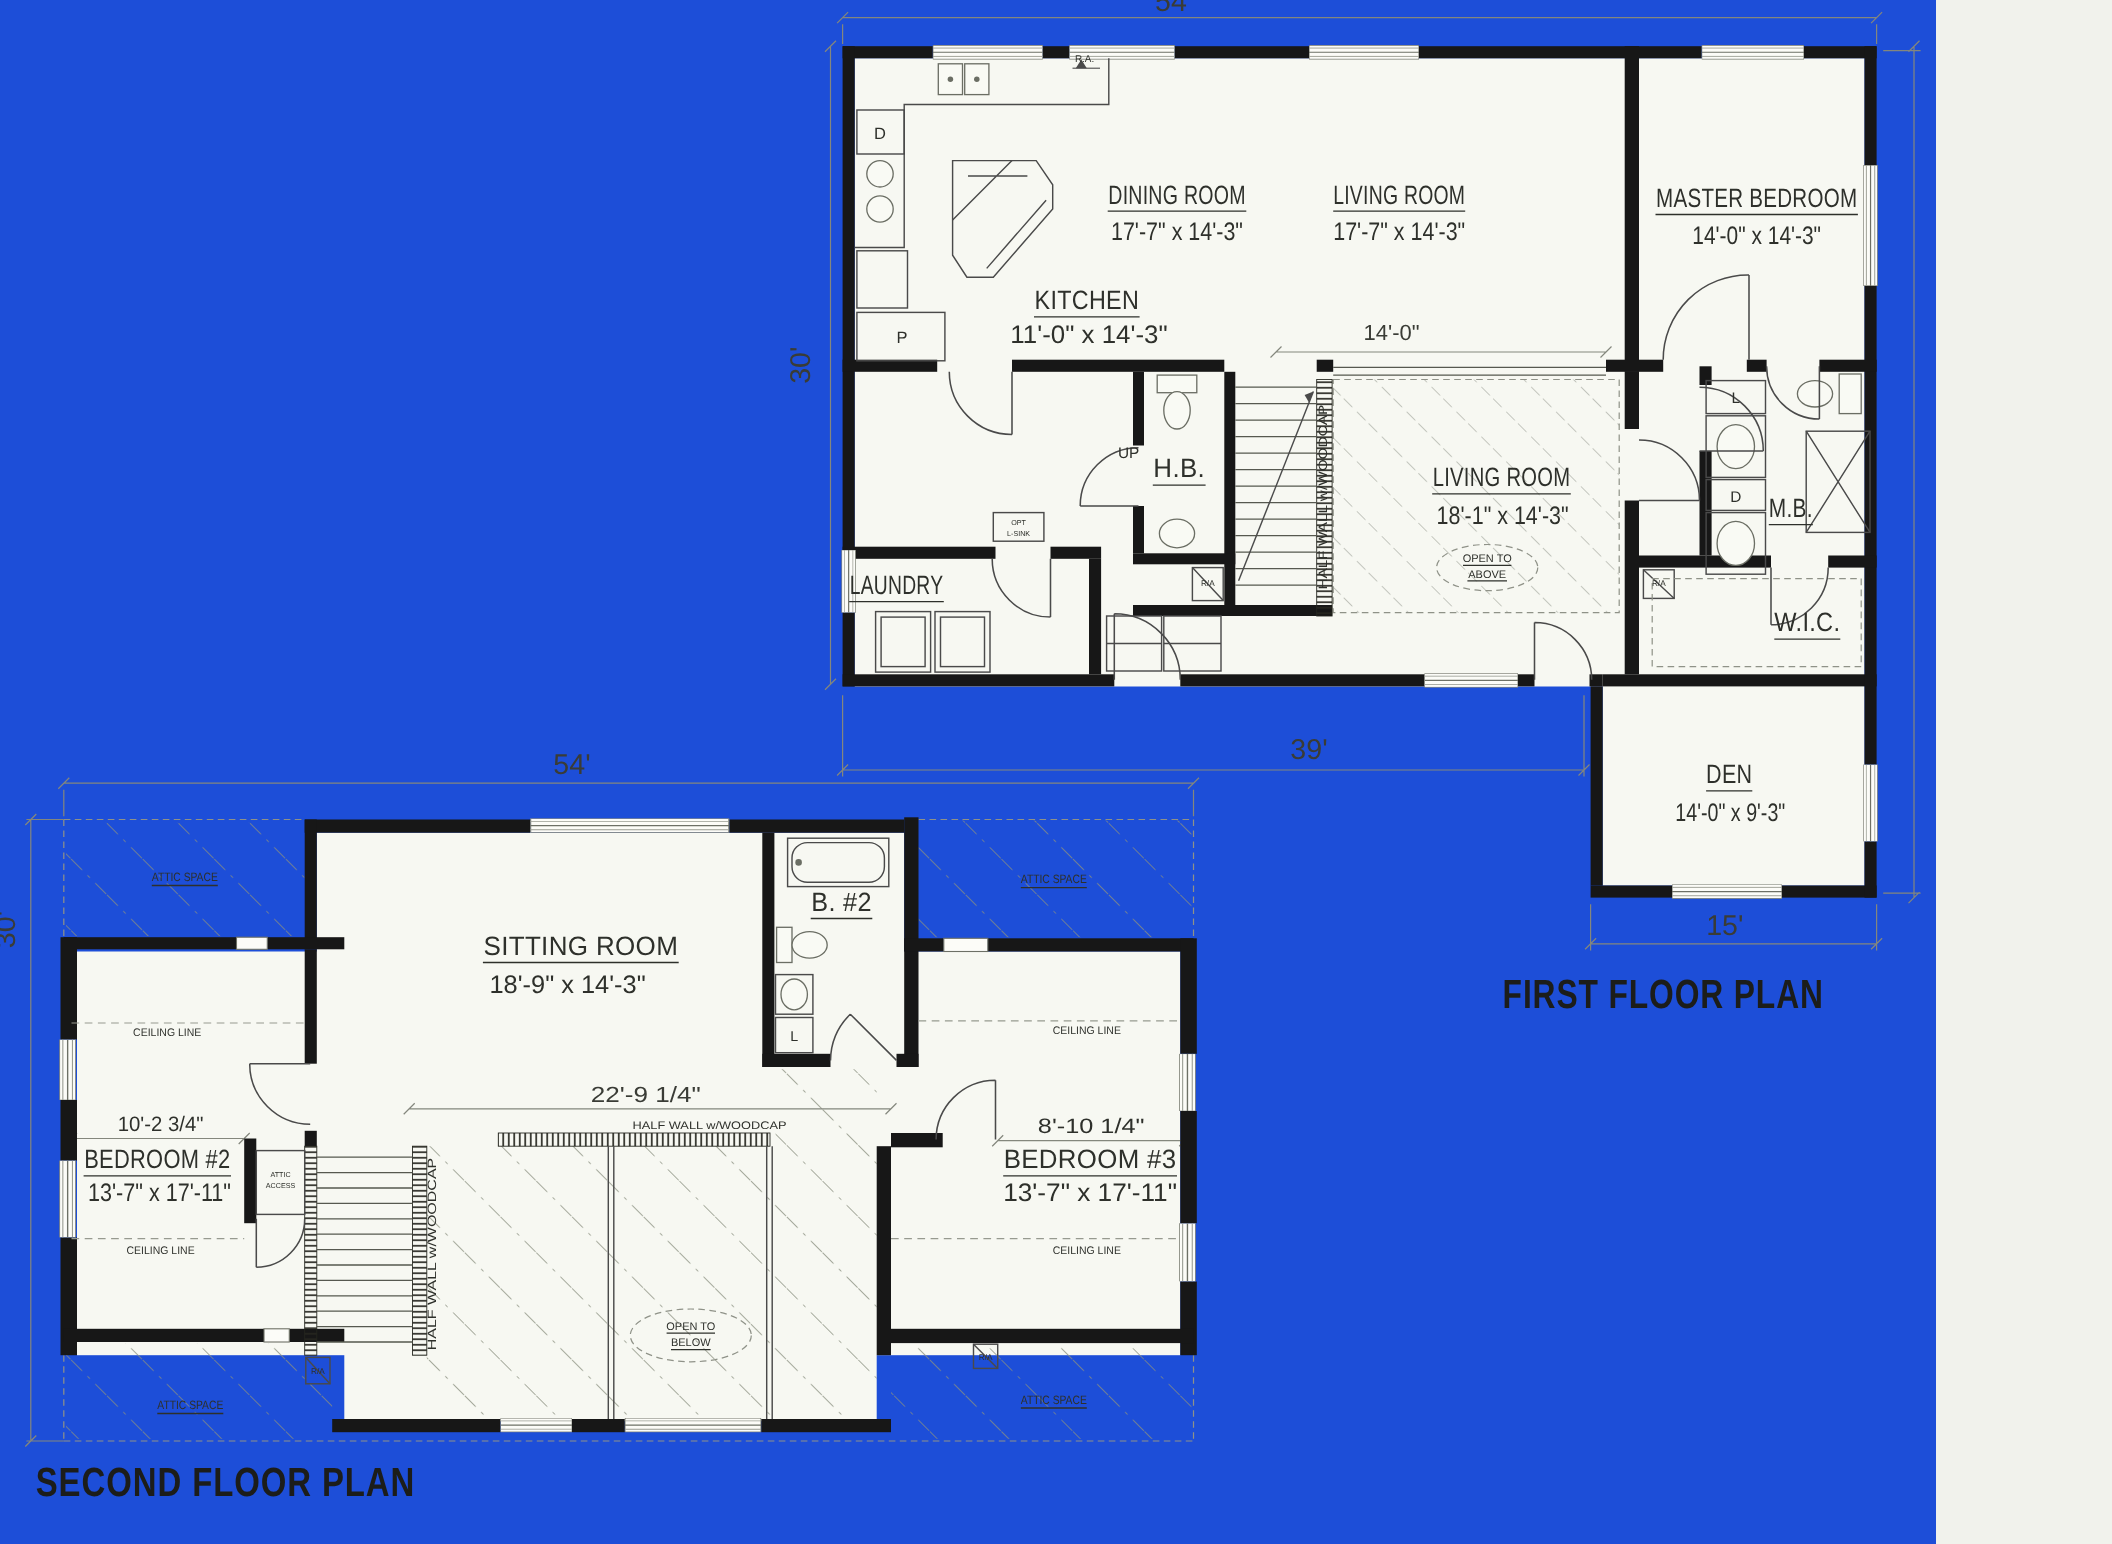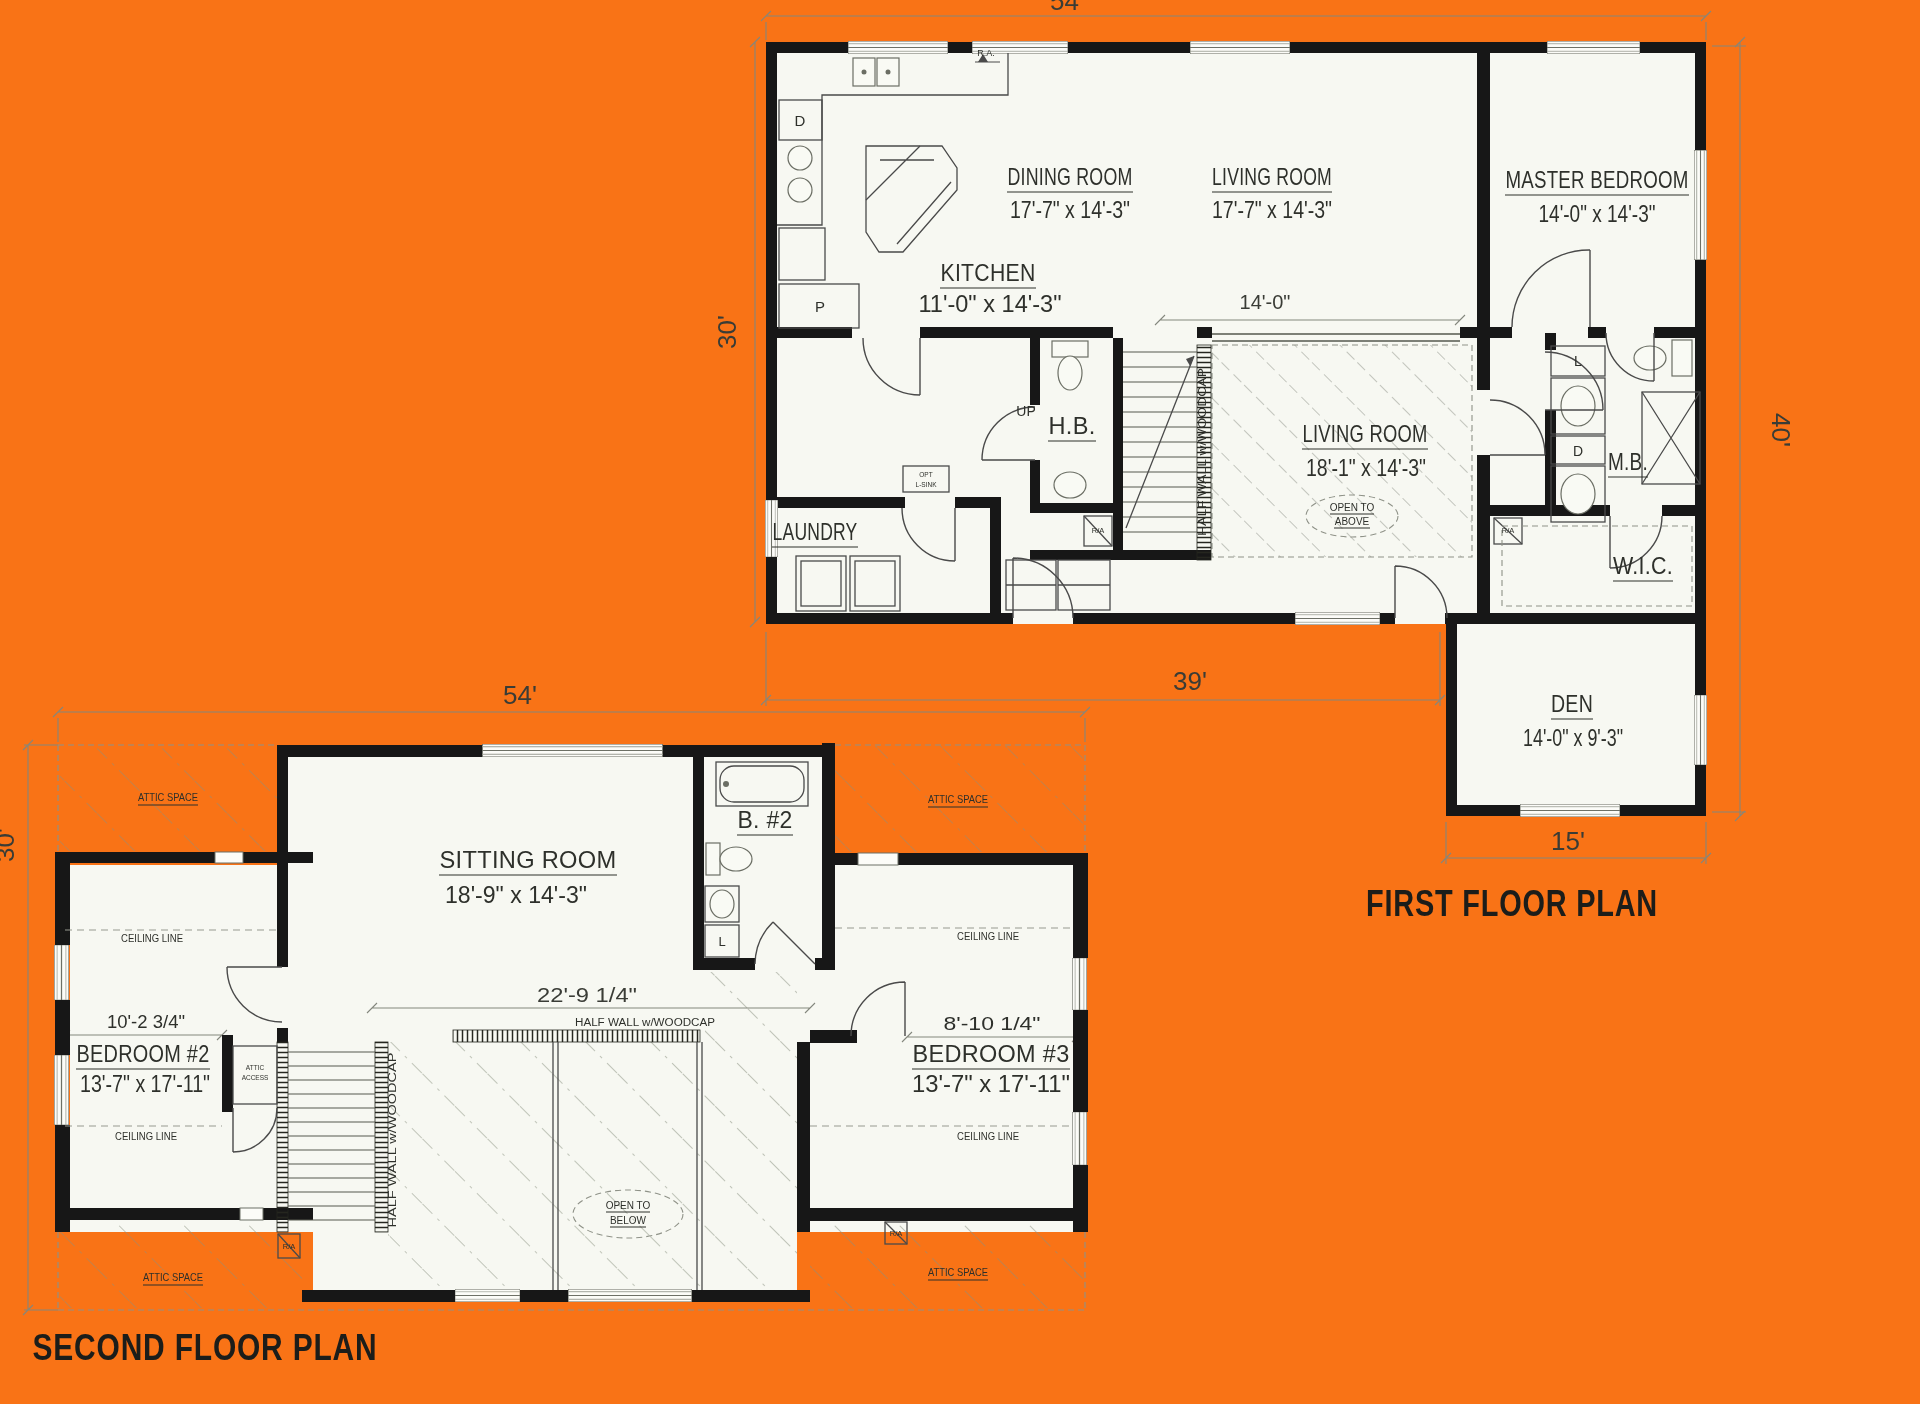--- a/index.html
+++ b/index.html
@@ -1,16 +1,16 @@
 <!DOCTYPE html>
 <html><head>
 <meta charset="utf-8">
 <style>
   html,body{margin:0;padding:0;background:#f1f2ec;}
-  .stage{position:relative;width:1920px;height:1404px;background:#f97316;overflow:hidden;}
+  .stage{position:relative;width:1760px;height:1404px;background:#1d4ed8;overflow:hidden;}
   svg text{font-family:"Liberation Sans",sans-serif;fill:#2e302b;}
   .rn{font-size:24px;letter-spacing:.3px;}
   .sz{font-size:23px;}
   .sm{font-size:11px;}
   .xs{font-size:10px;}
   .tin{font-size:7.5px;}
   .t65{font-size:6.5px;}
   .dimtxt{font-size:26px;fill:#3a3c36;}
   .dimtxt2{font-size:20px;fill:#3a3c36;}
   .title{font-size:37px;font-weight:bold;fill:#1c1d1a;letter-spacing:1px;}

